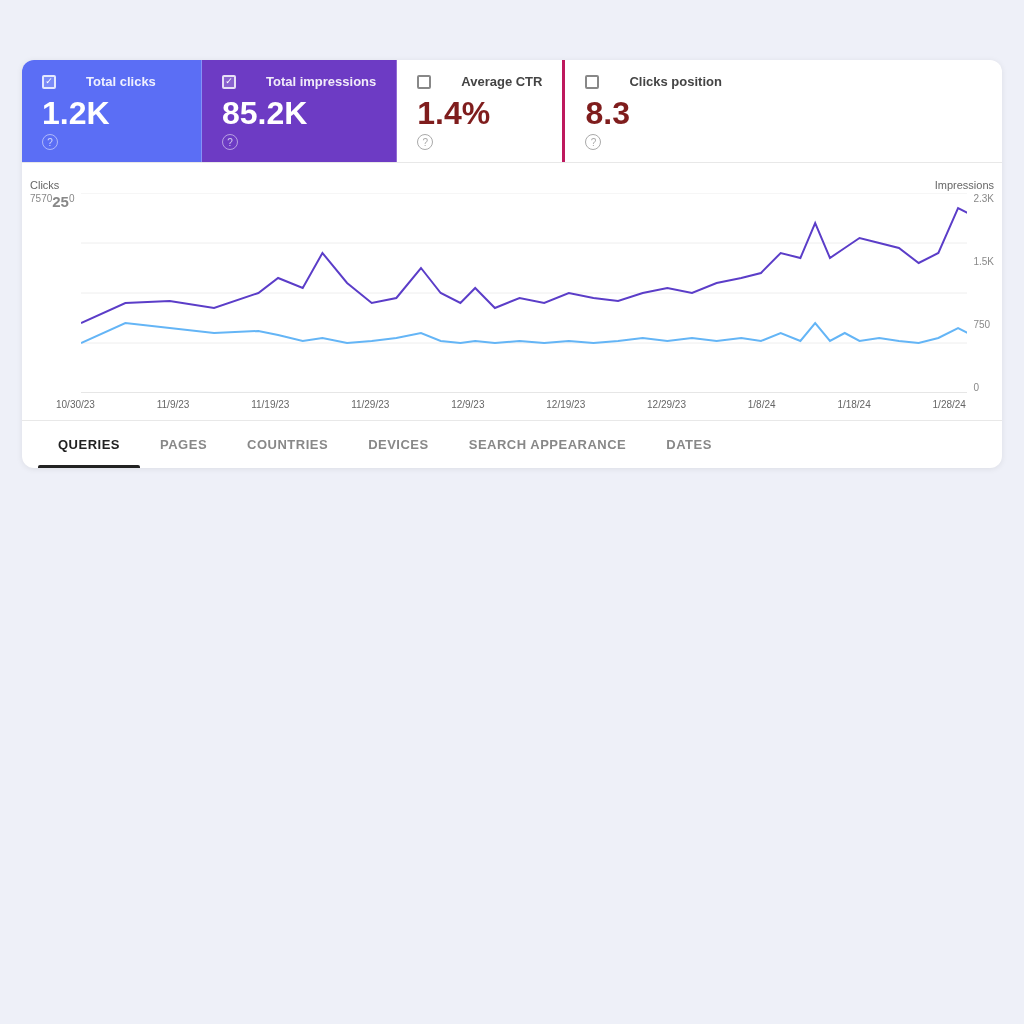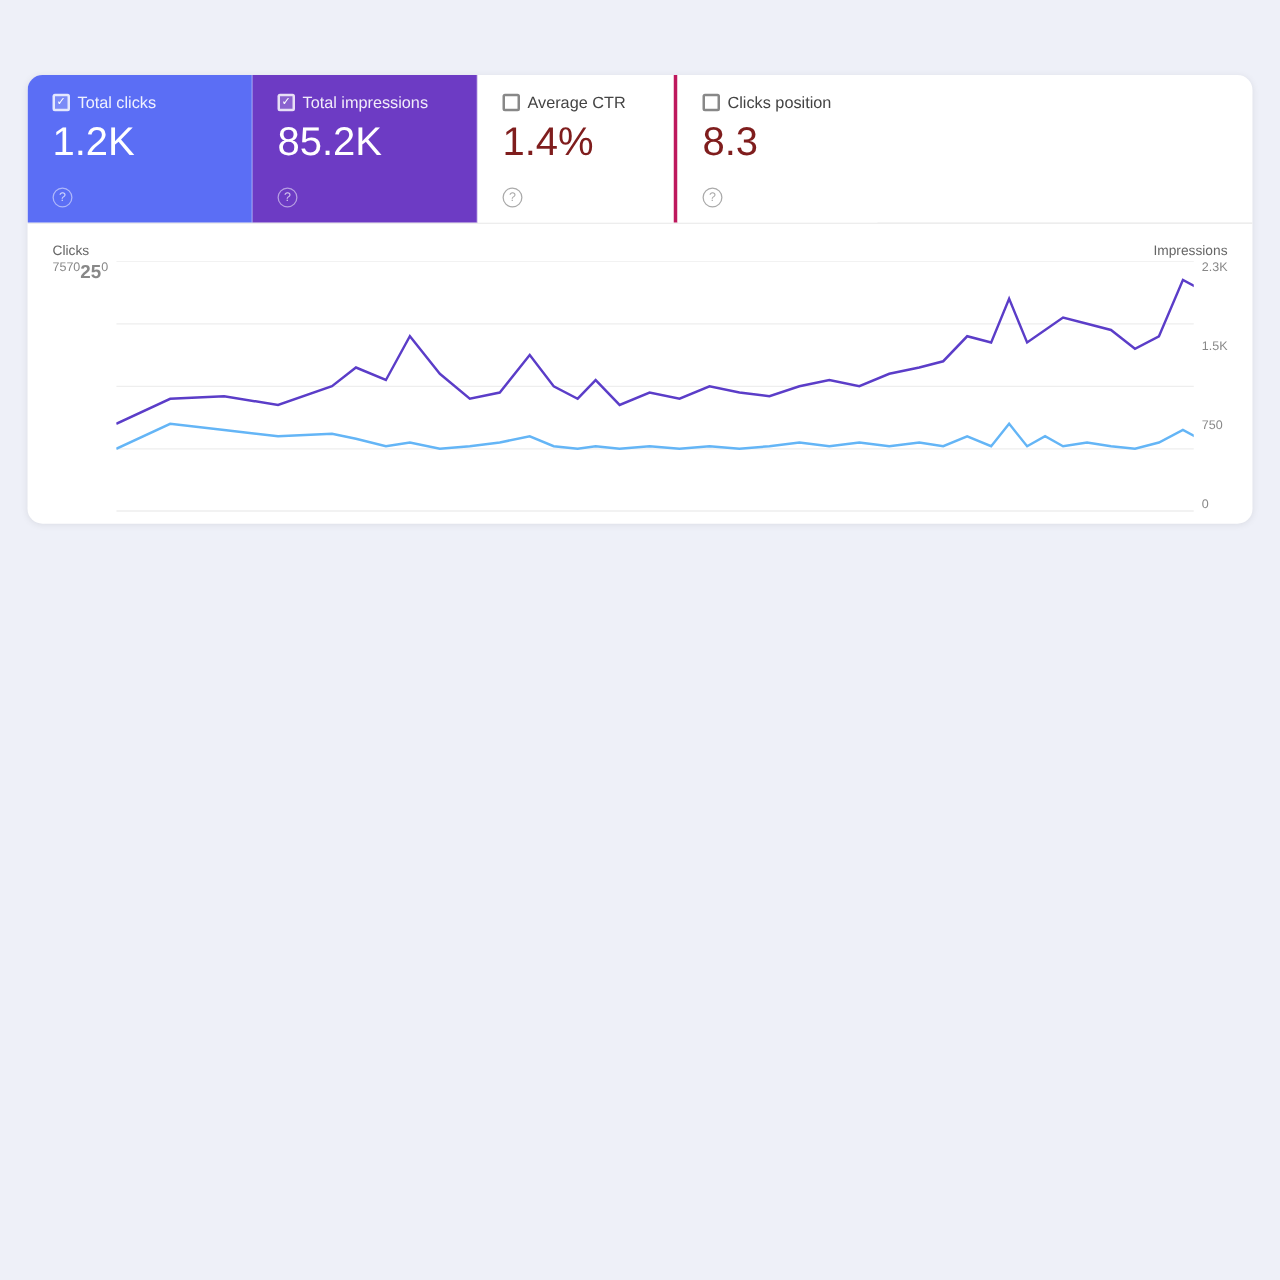--- a/index.html
+++ b/index.html
@@ -71,30 +71,31 @@
       background: #fff;
     }
     .metric-checkbox-check {
       color: #fff;
       font-size: 9px;
       line-height: 1;
     }
     .metric-label {
       font-size: 13px;
       color: rgba(255,255,255,0.9);
-      font-weight: 400;
+      font-weight: 700;
+      margin-left: 24px;
     }
     .metric-label.dark {
       color: #444;
     }
     .metric-value {
       font-size: 32px;
-      font-weight: 400;
+      font-weight: 700;
       color: #fff;
-      margin-bottom: 18px;
+      margin-bottom: 2px;
     }
     .metric-value.dark {
       color: #7f1d1d;
     }
     .metric-help-row {
       display: flex;
       align-items: center;
       gap: 4px;
     }
     .help-icon {
@@ -112,21 +113,21 @@
     .help-icon.dark {
       border-color: #aaa;
       color: #aaa;
     }
     .metrics-spacer {
       flex: 1;
     }
 
     
     .chart-area {
-      padding: 16px 20px 10px;
+      padding: 16px 8px 10px;
       position: relative;
     }
     .chart-axis-left {
       font-size: 11px;
       color: #666;
     }
     .chart-axis-right {
       font-size: 11px;
       color: #666;
     }
@@ -352,16 +353,36 @@
       </div>
 
       <div style="display:flex; flex-direction:column; justify-content:space-between; margin-left:6px; height:200px; text-align:left;gap:40px;">
         <span style="font-size:10px;color:#888;">2.3K</span>
         <span style="font-size:10px;color:#888;">1.5K</span>
         <span style="font-size:10px;color:#888;">750</span>
         <span style="font-size:10px;color:#888;">0</span>
       </div>
     </div>
 
+    <div style="display:flex; justify-content:space-between; margin-top:6px; padding: 0 28px 0 26px;">
+      <span class="x-label">10/30/23</span>
+      <span class="x-label">11/9/23</span>
+      <span class="x-label">11/19/23</span>
+      <span class="x-label">11/29/23</span>
+      <span class="x-label">12/9/23</span>
+      <span class="x-label">12/19/23</span>
+      <span class="x-label">12/29/23</span>
+      <span class="x-label">1/8/24</span>
+      <span class="x-label">1/18/24</span>
+      <span class="x-label">1/28/24</span>
+    </div>
   </div>
 
+  <div class="tabs-row">
+    <div class="tab-item active">QUERIES</div>
+    <div class="tab-item">PAGES</div>
+    <div class="tab-item">COUNTRIES</div>
+    <div class="tab-item">DEVICES</div>
+    <div class="tab-item">SEARCH APPEARANCE</div>
+    <div class="tab-item">DATES</div>
+  </div>
 
 </div>
 
 </body></html>

